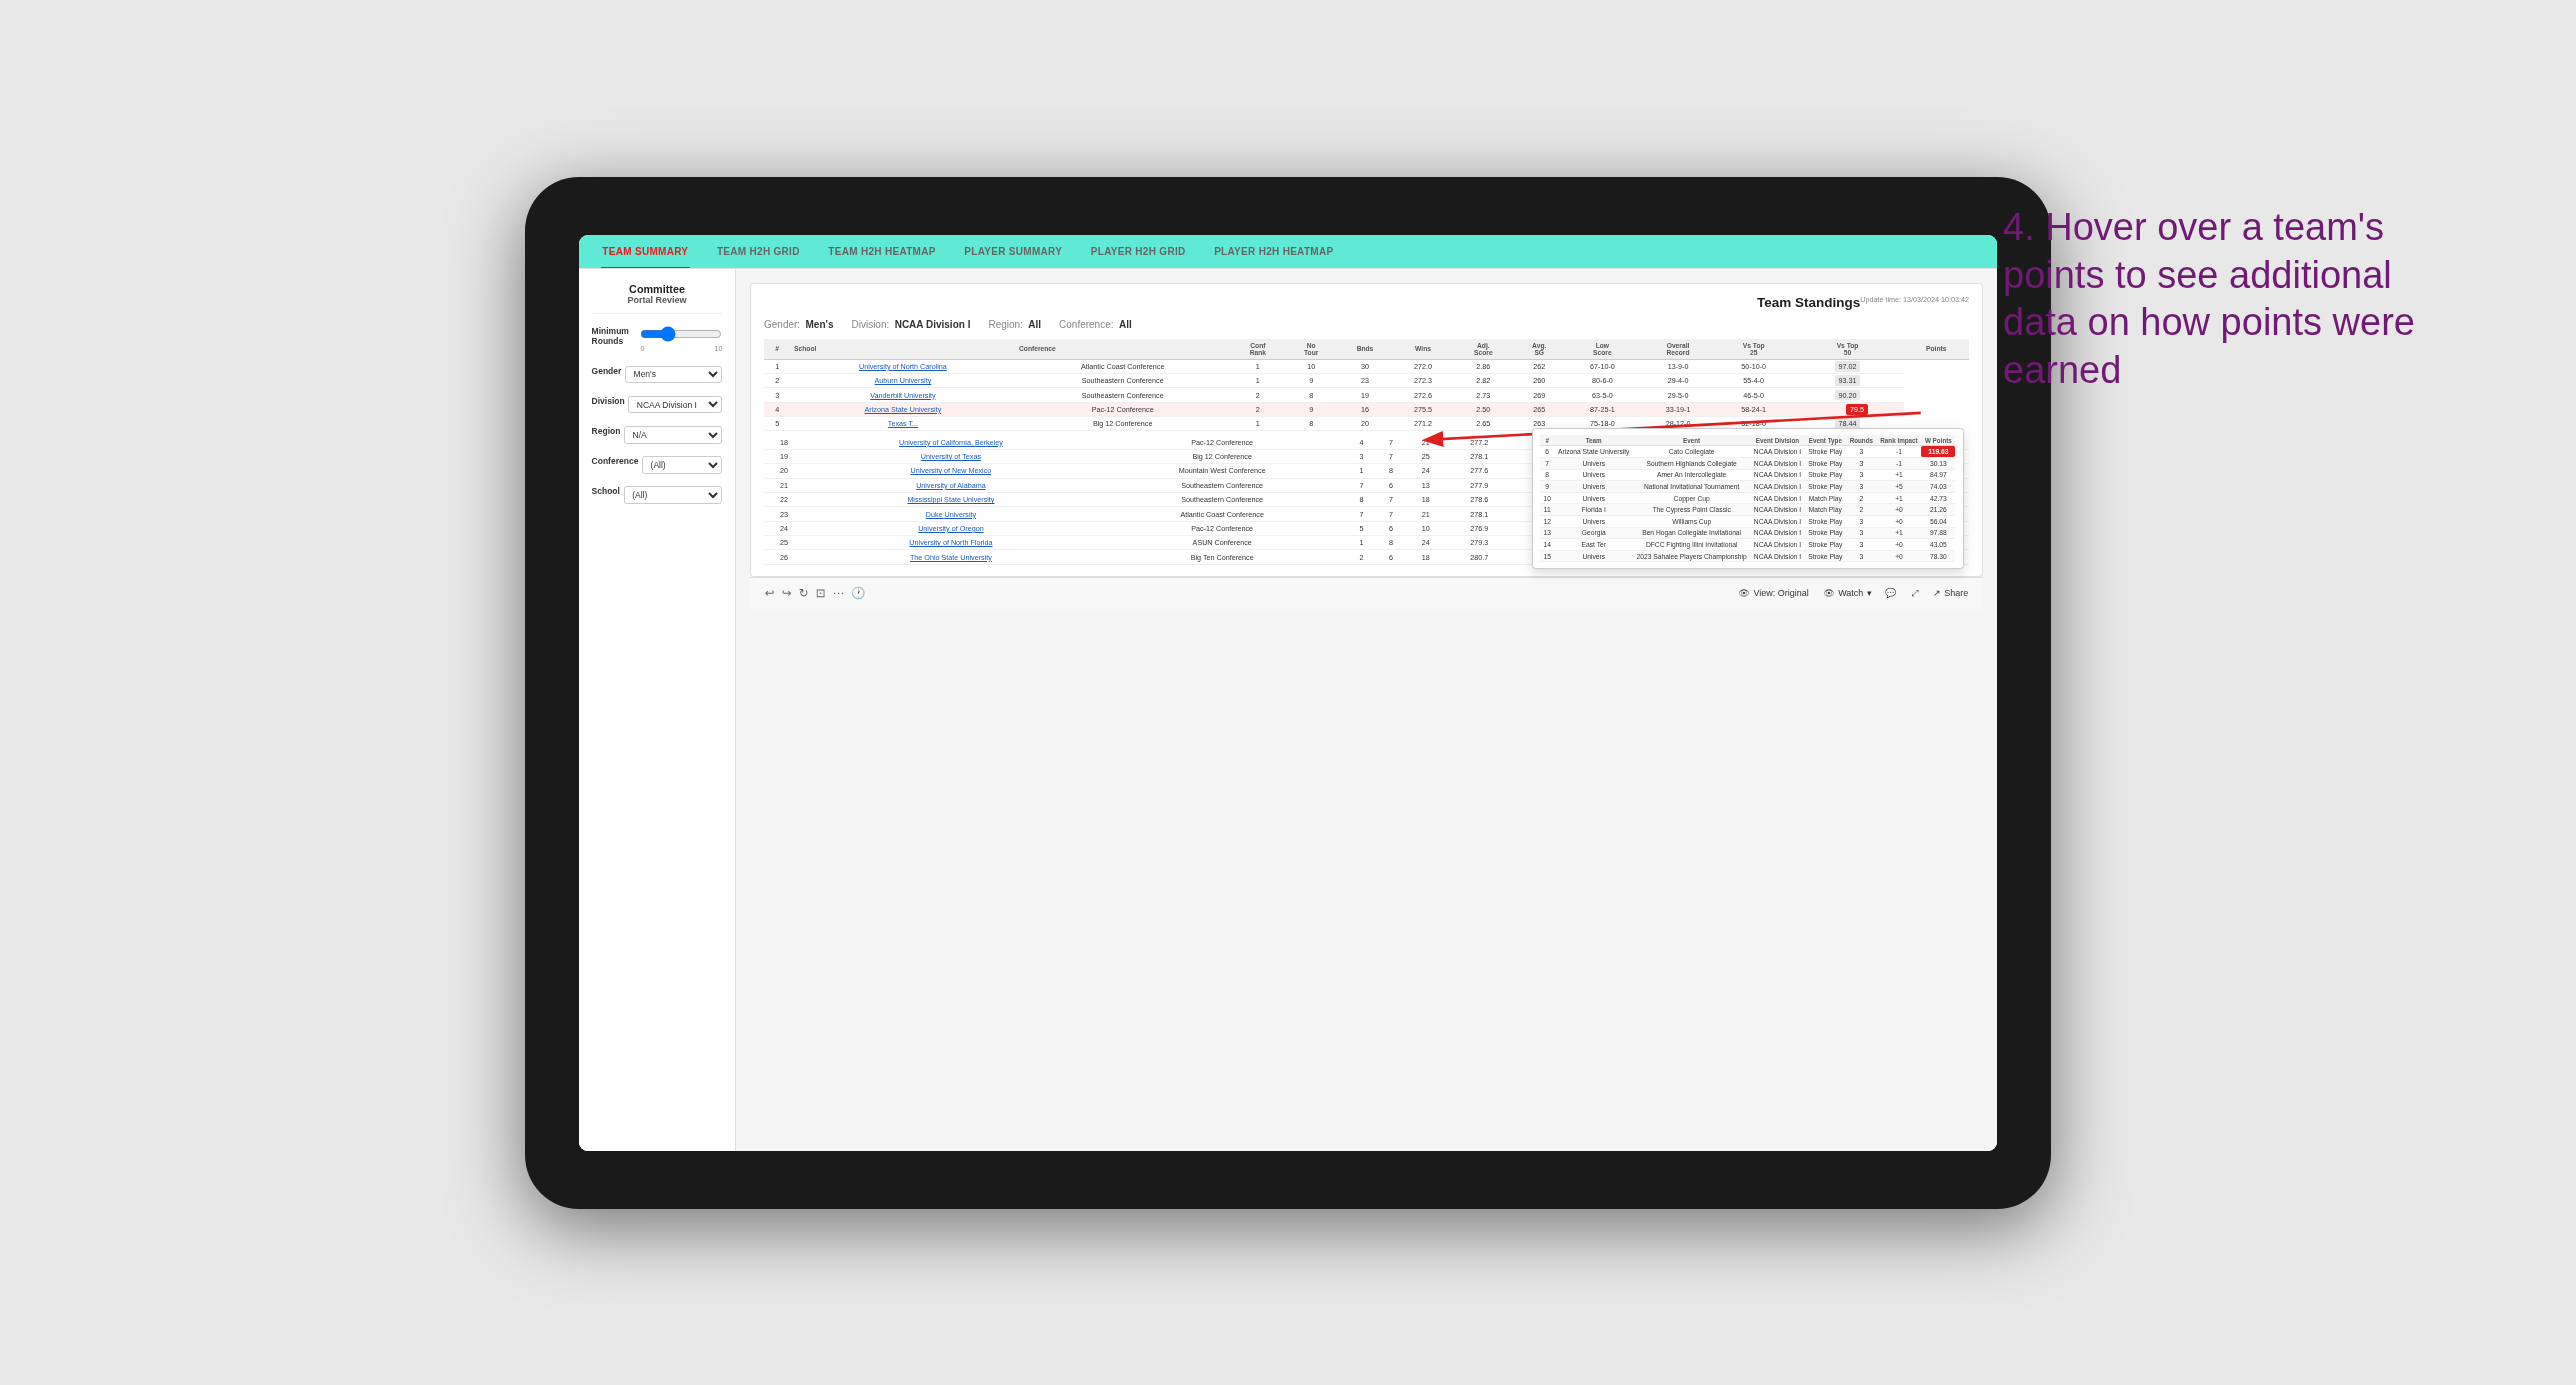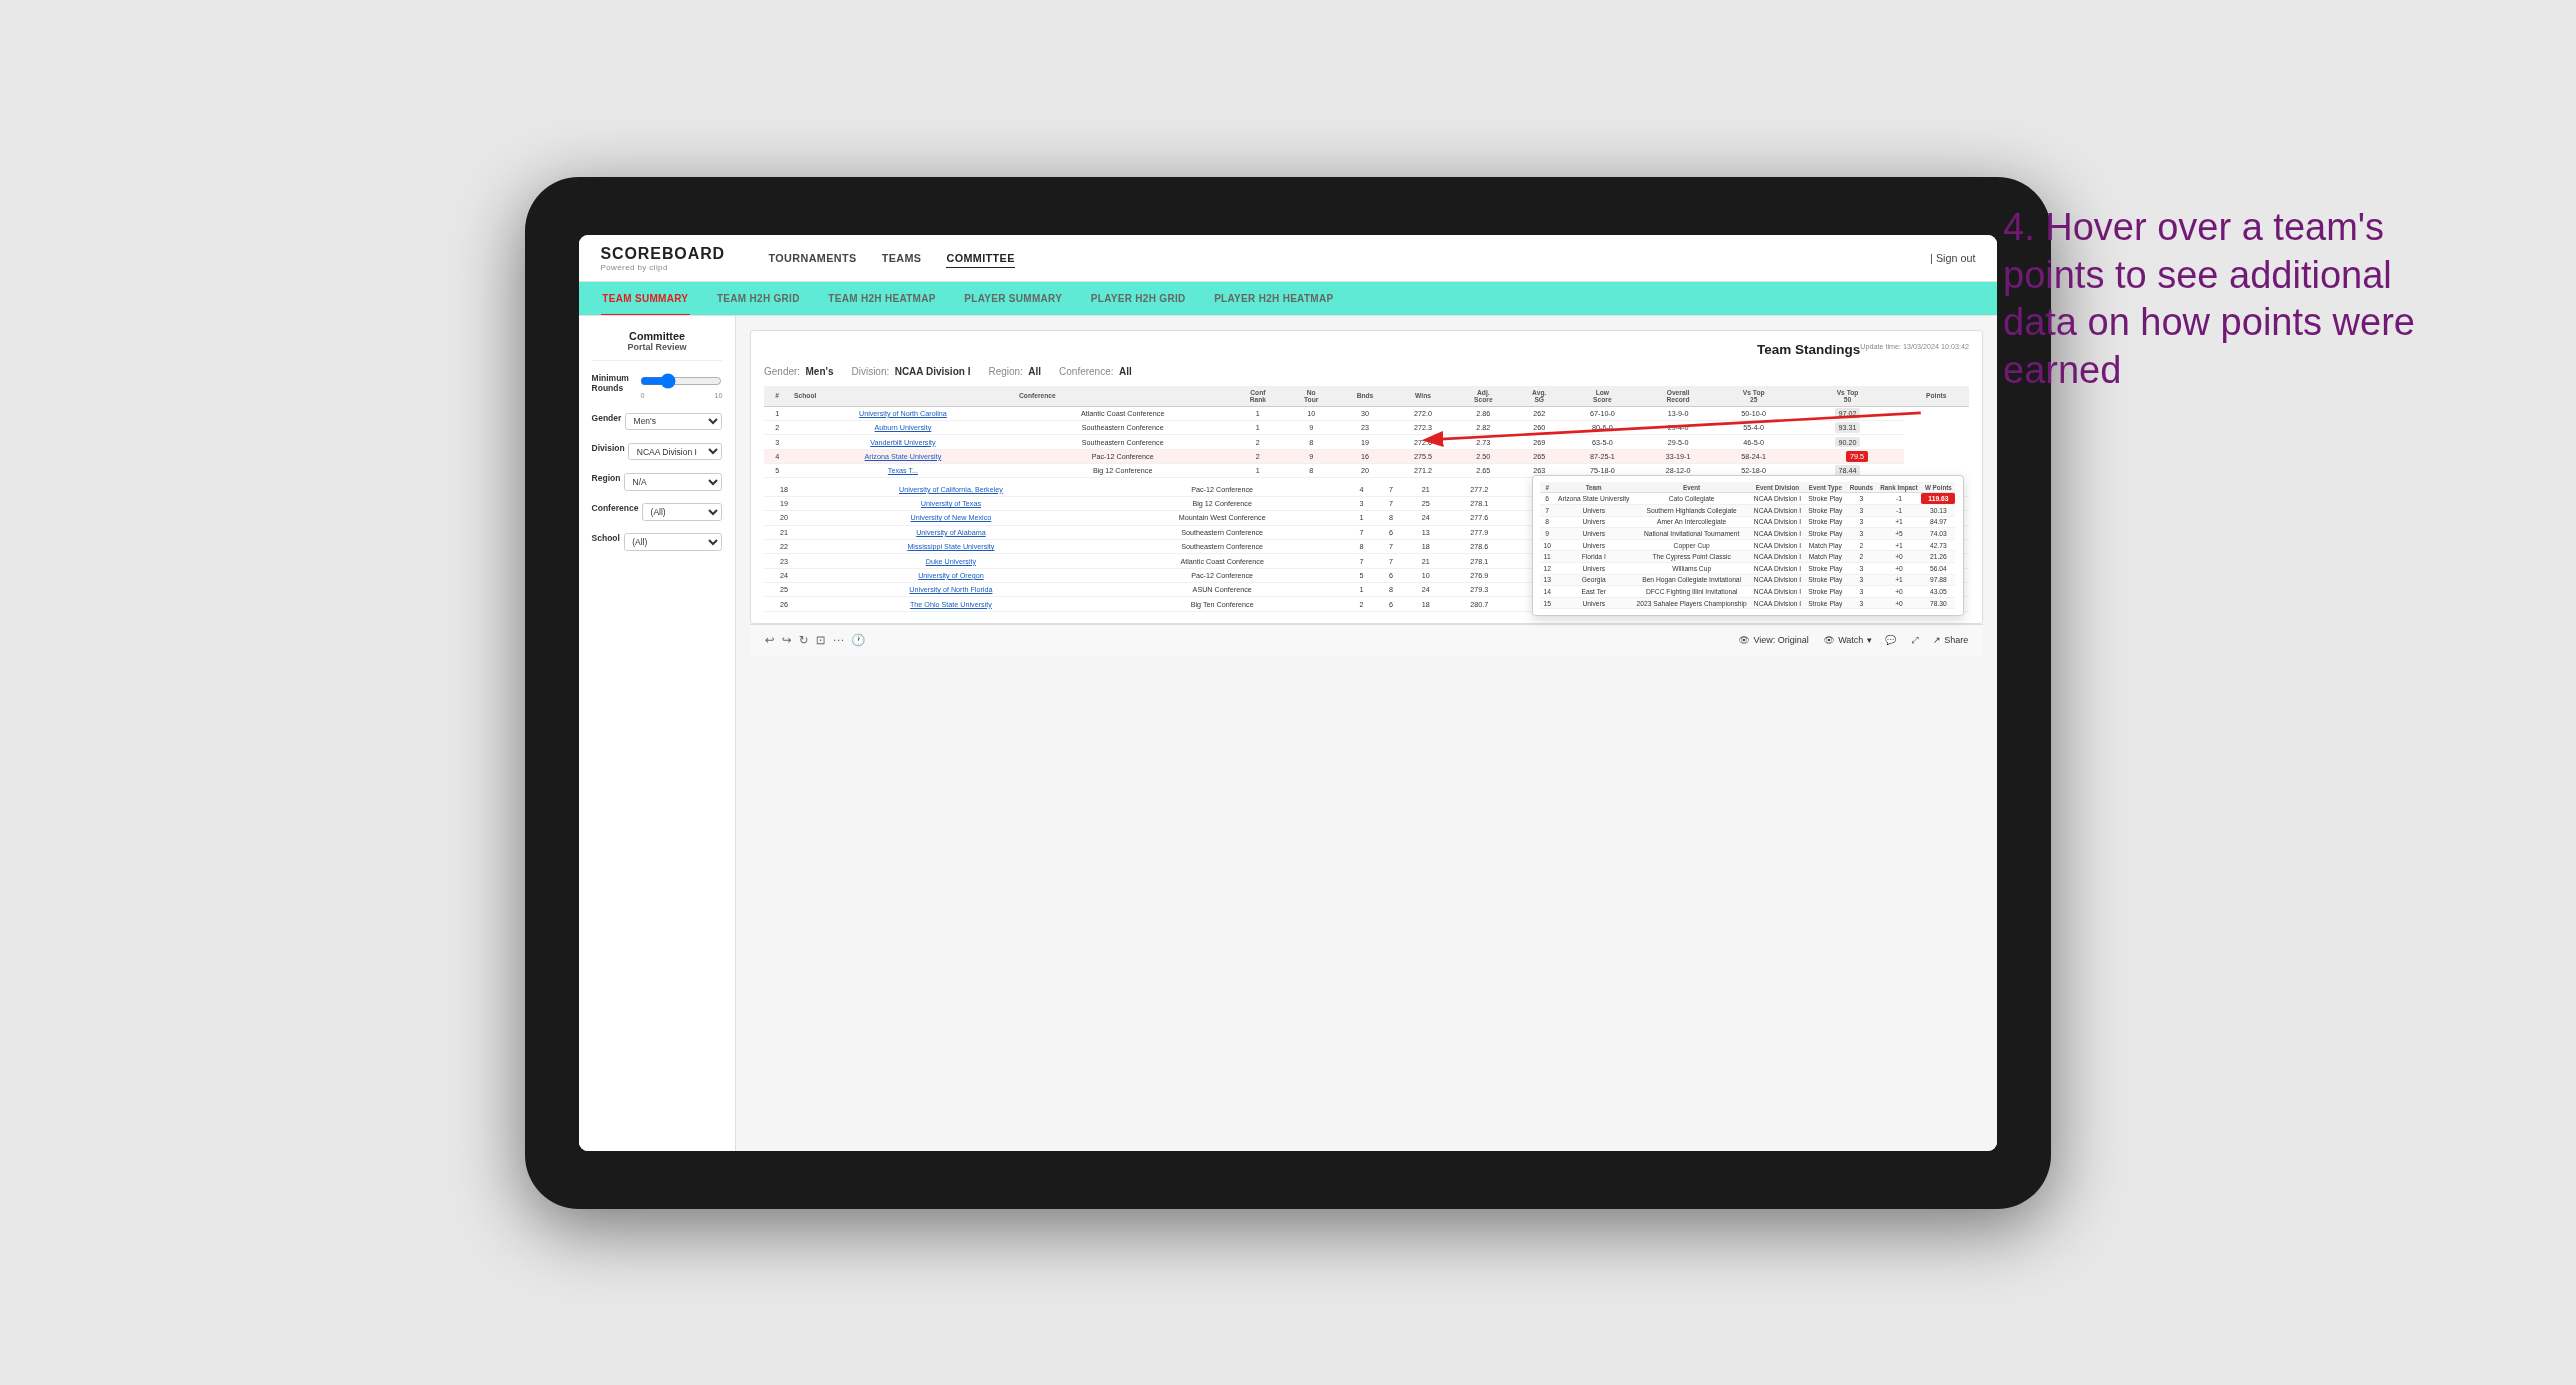--- a/index.html
+++ b/index.html
@@ -422,32 +422,20 @@
       color: #888;
       font-size: 6.7px;
     }
   </style>
 </head>
 <body>
 
 <div class="tablet-frame">
   <div class="tablet-screen">
 
-    <div class="nav-bar">
-      <div class="logo-area">
-        <span class="logo-title">SCOREBOARD</span>
-        <span class="logo-sub">Powered by clipd</span>
-      </div>
-      <div class="nav-items">
-        <span class="nav-item">TOURNAMENTS</span>
-        <span class="nav-item">TEAMS</span>
-        <span class="nav-item active">COMMITTEE</span>
-      </div>
-      <span class="sign-out">| <span>Sign out</span></span>
-    </div>
 
     <div class="sub-nav">
       <span class="sub-nav-item active">TEAM SUMMARY</span>
       <span class="sub-nav-item">TEAM H2H GRID</span>
       <span class="sub-nav-item">TEAM H2H HEATMAP</span>
       <span class="sub-nav-item">PLAYER SUMMARY</span>
       <span class="sub-nav-item">PLAYER H2H GRID</span>
       <span class="sub-nav-item">PLAYER H2H HEATMAP</span>
     </div>
 

